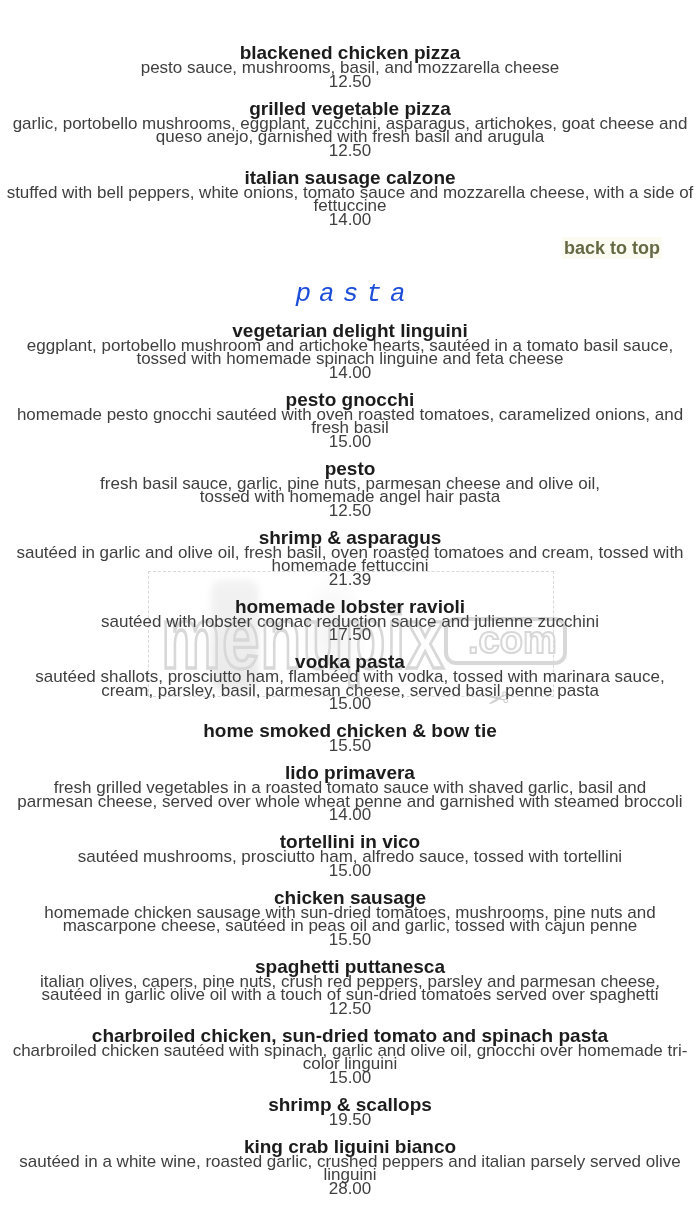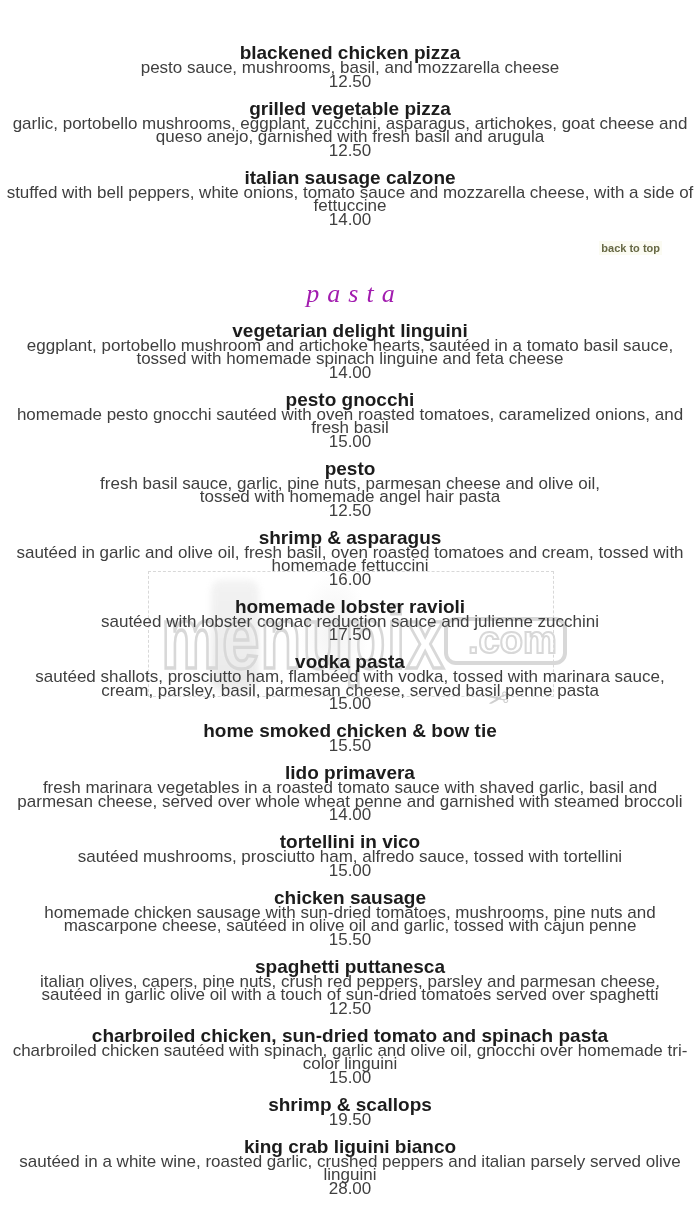--- a/index.html
+++ b/index.html
@@ -75,35 +75,35 @@
     color: var(--body-text, #3f3f3f);
   }
 
   .back-to-top-row {
     text-align: right;
     padding-right: 38px;
     margin-top: 8px;
     height: 14px;
   }
   .back-to-top {
-    font-size: 11px; font-weight: bold;
+    font-size: 18px; font-weight: bold;
     color: var(--back-to-top, #676945);
     text-decoration: none;
     background: #fbfbf2;
     padding: 1px 2px;
   }
 
   .script-header {
     margin: 26px 0 12px 0;
-    font-family: Liberation Serif, serif;
+    font-family: Liberation Mono, monospace;
     font-style: italic;
     font-weight: normal;
     font-size: 26px; line-height: 32px;
     letter-spacing: 8px;
-    color: #a21caf;
+    color: #1d4ed8;
     padding-left: 9px;
   }
 </style>
 </head>
 <body>
 
 <div class="page">
 
   <div class="watermark">
     <div class="wm-shadow"></div>
@@ -175,21 +175,21 @@
               <div class="desc-line">tossed with homemade angel hair pasta</div>
             </div>
     <div class="item-price">12.50</div>
   </div>
 
   <div class="item">
     <div class="item-name">shrimp &amp; asparagus</div>
     <div class="item-desc">
               <div class="desc-line">sautéed in garlic and olive oil, fresh basil, oven roasted tomatoes and cream, tossed with homemade fettuccini</div>
             </div>
-    <div class="item-price">16.00</div>
+    <div class="item-price">21.39</div>
   </div>
 
   <div class="item">
     <div class="item-name">homemade lobster ravioli</div>
     <div class="item-desc">
               <div class="desc-line">sautéed with lobster cognac reduction sauce and julienne zucchini</div>
             </div>
     <div class="item-price">17.50</div>
   </div>
 
@@ -203,39 +203,39 @@
   </div>
 
   <div class="item">
     <div class="item-name">home smoked chicken &amp; bow tie</div>
     <div class="item-price">15.50</div>
   </div>
 
   <div class="item">
     <div class="item-name">lido primavera</div>
     <div class="item-desc">
-              <div class="desc-line">fresh marinara vegetables in a roasted tomato sauce with shaved garlic, basil and</div>
+              <div class="desc-line">fresh grilled vegetables in a roasted tomato sauce with shaved garlic, basil and</div>
               <div class="desc-line">parmesan cheese, served over whole wheat penne and garnished with steamed broccoli</div>
             </div>
     <div class="item-price">14.00</div>
   </div>
 
   <div class="item">
     <div class="item-name">tortellini in vico</div>
     <div class="item-desc">
               <div class="desc-line">sautéed mushrooms, prosciutto ham, alfredo sauce, tossed with tortellini</div>
             </div>
     <div class="item-price">15.00</div>
   </div>
 
   <div class="item">
     <div class="item-name">chicken sausage</div>
     <div class="item-desc">
               <div class="desc-line">homemade chicken sausage with sun-dried tomatoes, mushrooms, pine nuts and</div>
-              <div class="desc-line">mascarpone cheese, sautéed in olive oil and garlic, tossed with cajun penne</div>
+              <div class="desc-line">mascarpone cheese, sautéed in peas oil and garlic, tossed with cajun penne</div>
             </div>
     <div class="item-price">15.50</div>
   </div>
 
   <div class="item">
     <div class="item-name">spaghetti puttanesca</div>
     <div class="item-desc">
               <div class="desc-line">italian olives, capers, pine nuts, crush red peppers, parsley and parmesan cheese,</div>
               <div class="desc-line">sautéed in garlic olive oil with a touch of sun-dried tomatoes served over spaghetti</div>
             </div>

